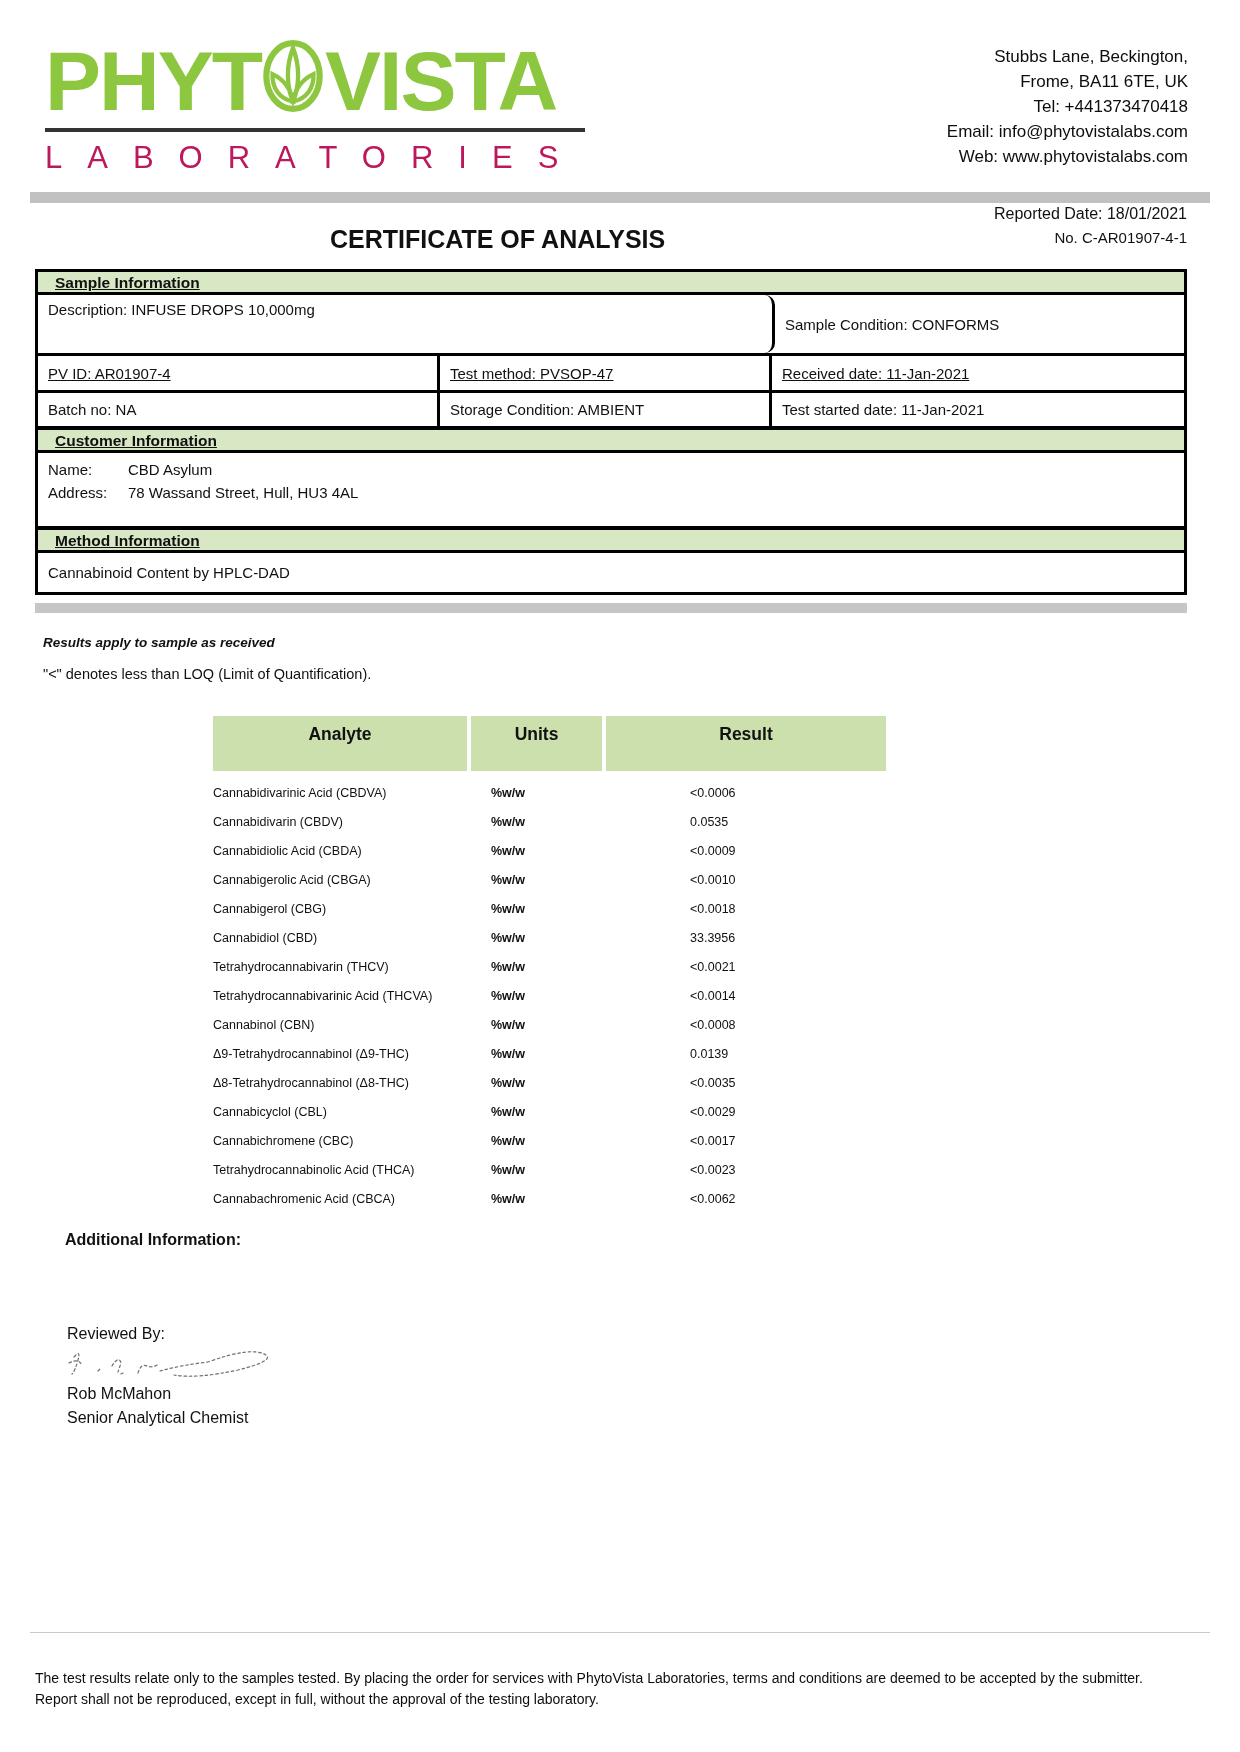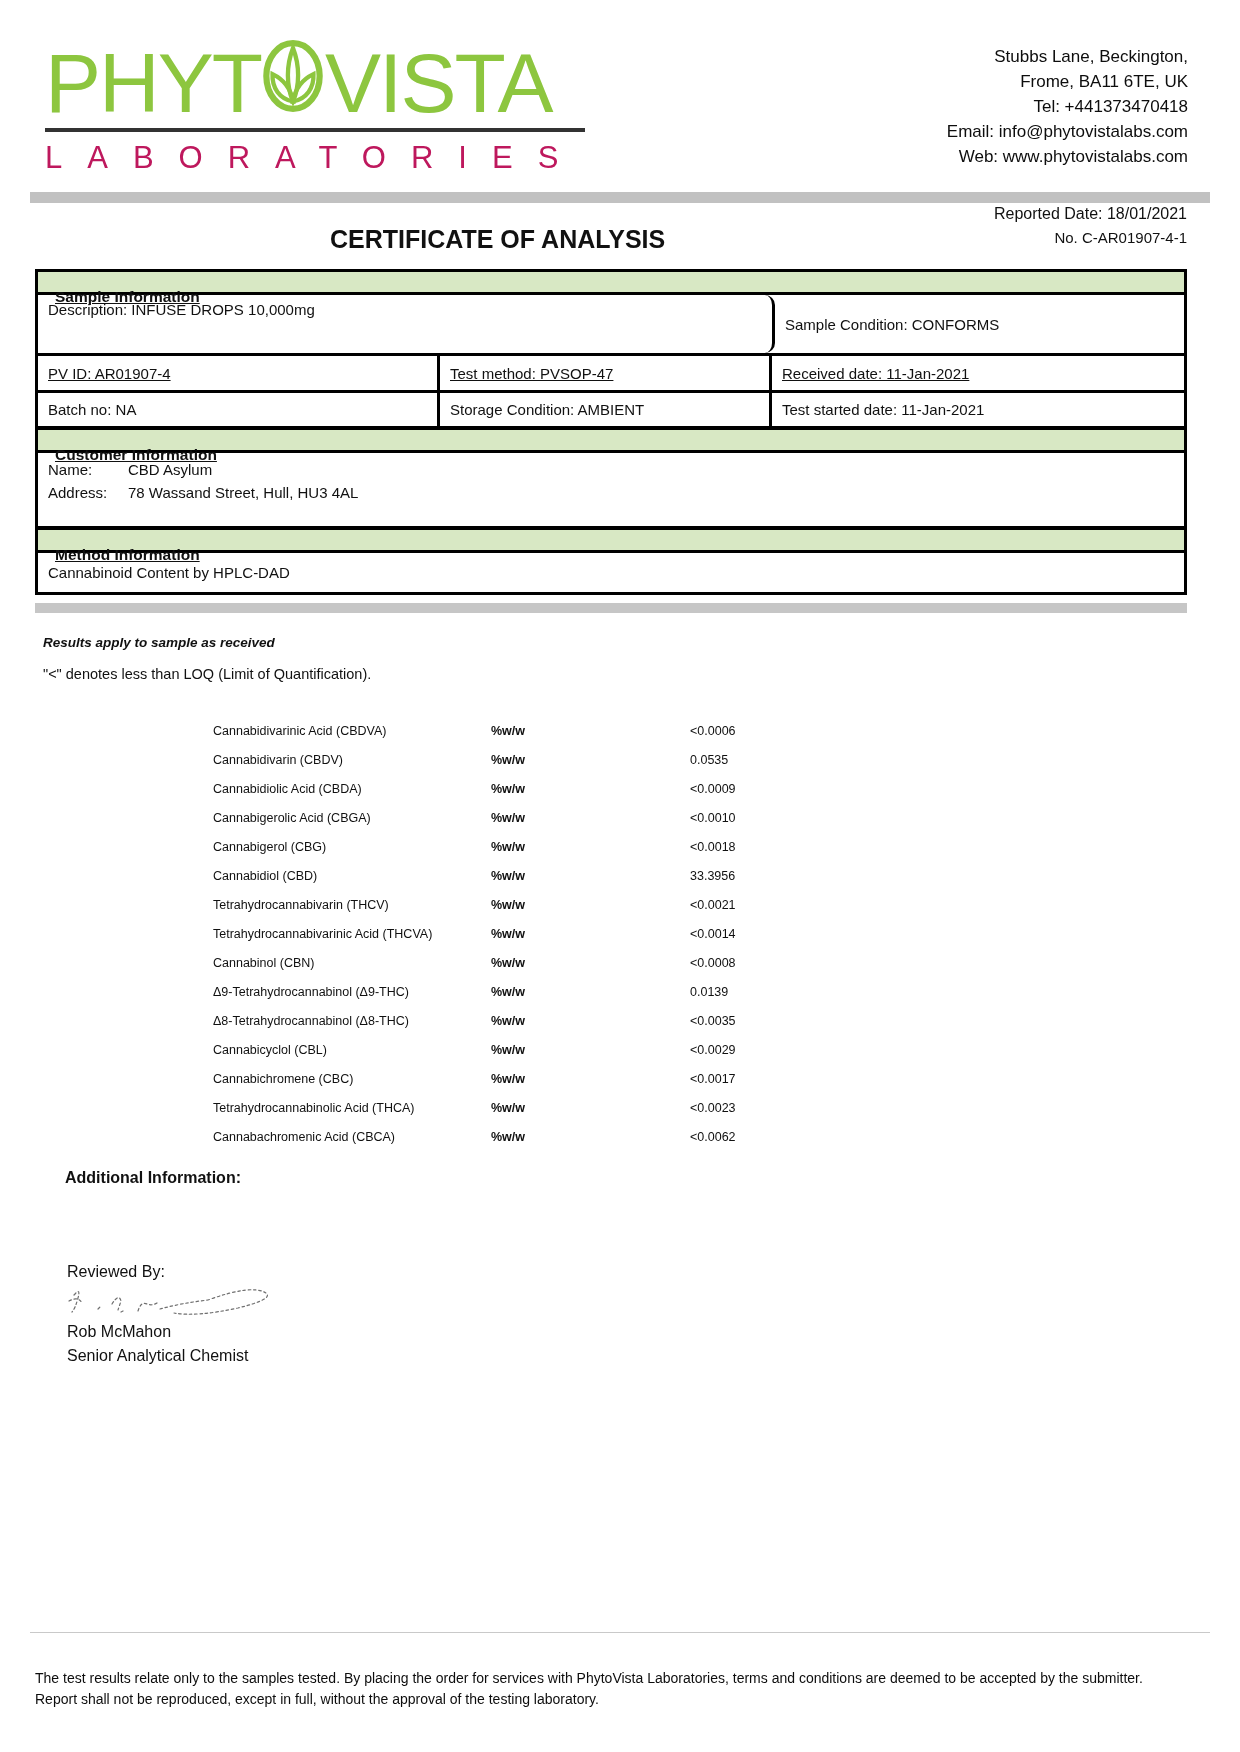--- a/index.html
+++ b/index.html
@@ -9,38 +9,38 @@
   :root {
     --brand-green: #8dc63f;
     --section-bg: #d8e8c4;
     --table-head-bg: #cbe0ac;
     --bar-gray: #c1c1c1;
   }
 
   
   .header-row { display: flex; justify-content: space-between; padding: 36px 52px 0 45px; }
   .logo-block { width: 560px; }
-  .logo-main { color: var(--brand-green); font-size: 84px; font-weight: 400; letter-spacing: -2px; line-height: 86px; white-space: nowrap; display: flex; align-items: flex-end; }
+  .logo-main { color: var(--brand-green); font-size: 84px; font-weight: 700; letter-spacing: -2px; line-height: 86px; white-space: nowrap; display: flex; align-items: center; }
   .leaf-icon { display: inline-block; margin: 0 1px; position: relative; top: 2px; }
   .logo-rule { border-bottom: 4px solid #333; margin-top: 2px; width: 540px; }
   .logo-sub { font-size: 31px; color: #be185d; letter-spacing: 25px; margin-top: 8px; white-space: nowrap; }
   .contact-block { text-align: right; font-size: 17px; line-height: 25px; padding-top: 8px; color: #0d0d0d; }
 
   .gray-bar { height: 11px; background: var(--bar-gray); margin: 16px 30px 0 30px; }
 
   
   .title-row { position: relative; height: 62px; margin: 0 53px 0 35px; }
   .cert-title { position: absolute; left: 295px; top: 22px; font-size: 25px; font-weight: bold; letter-spacing: 0px; }
   .report-meta { position: absolute; right: 0; top: 2px; text-align: right; }
   .report-date { font-size: 16px; }
   .report-no { font-size: 15px; margin-top: 6px; }
 
   
   .info-tables { margin: 4px 53px 0 35px; border: 3px solid #000; }
-  .section-bar { background: var(--section-bg); border-bottom: 3px solid #000; padding: 16px 0 2px 17px; height: 23px; }
+  .section-bar { background: var(--section-bg); border-bottom: 3px solid #000; padding: 2px 0 2px 17px; height: 23px; }
   .section-bar span { font-size: 15.5px; font-weight: bold; text-decoration: underline; }
   .cell { font-size: 15px; padding-left: 10px; }
   .desc-row { display: flex; border-bottom: 3px solid #000; height: 61px; }
   .desc-cell { width: 737px; border-right: 3px solid #000; padding-top: 6px; border-radius: 10px; }
   .cond-cell { flex: 1; display: flex; align-items: center; }
   .triple-row { display: flex; height: 37px; }
   .triple-row.bordered { border-bottom: 3px solid #000; text-decoration: underline; }
   .triple-row .c1 { width: 402px; border-right: 3px solid #000; display: flex; align-items: center; }
   .triple-row .c2 { width: 332px; border-right: 3px solid #000; display: flex; align-items: center; }
   .triple-row .c3 { flex: 1; display: flex; align-items: center; }
@@ -155,20 +155,25 @@
   <div class="cell method-body">Cannabinoid Content by HPLC-DAD</div>
 
 </div>
 
 <div class="gray-bar2"></div>
 
 <div class="note-italic">Results apply to sample as received</div>
 <div class="note-loq">"&lt;" denotes less than LOQ (Limit of Quantification).</div>
 
 <div class="results-table">
+  <div class="rt-header">
+    <div class="rt-head-cell">Analyte</div>
+    <div class="rt-head-cell">Units</div>
+    <div class="rt-head-cell">Result</div>
+  </div>
   <div class="rt-body">
   <div class="rt-row">
     <div class="rt-analyte">Cannabidivarinic Acid (CBDVA)</div>
     <div class="rt-units">%w/w</div>
     <div class="rt-result">&lt;0.0006</div>
   </div>
 
   <div class="rt-row">
     <div class="rt-analyte">Cannabidivarin (CBDV)</div>
     <div class="rt-units">%w/w</div>

